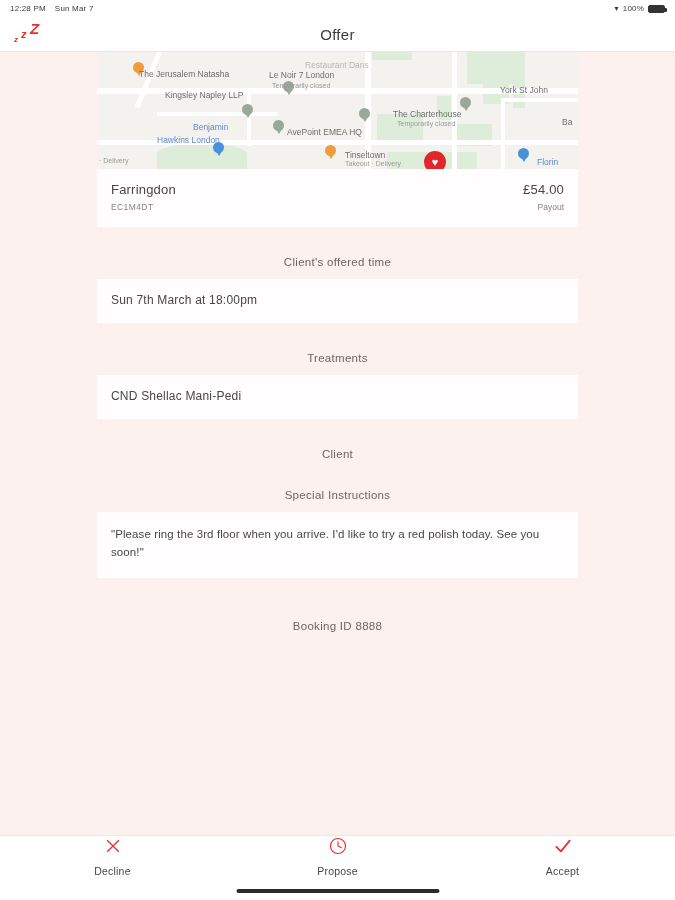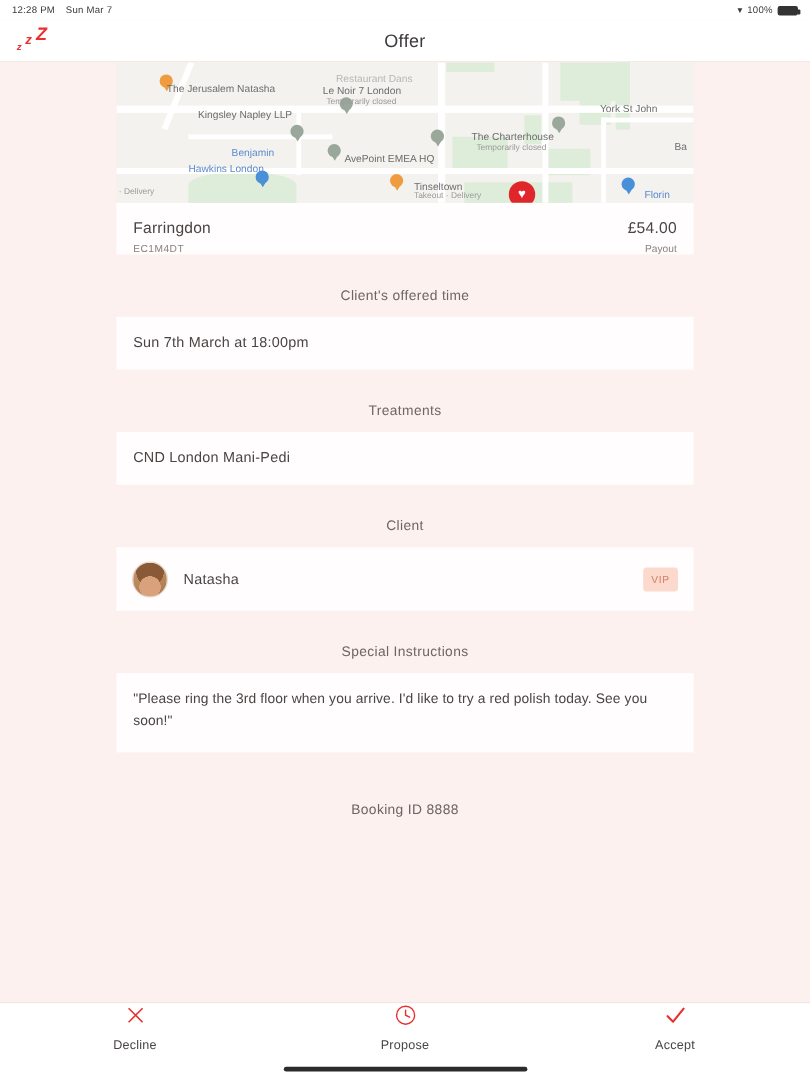--- a/index.html
+++ b/index.html
@@ -86,21 +86,21 @@
   .poi.blue .tip   { border-top-color: #4a90d9; }
   .pin-main { position: absolute; left: 327px; top: 99px; width: 22px; height: 30px; }
   .pin-main .head {
     width: 22px; height: 22px; border-radius: 50%; background: #e0262b;
     display: flex; align-items: center; justify-content: center;
   }
   .pin-main .head span { color: #fff; font-size: 11px; line-height: 1; }
 
   
   .addr-card {
-    padding: 13px 14px 0 14px;
+    padding: 13px 14px 15px 14px;
     display: flex; justify-content: space-between; align-items: flex-end;
   }
   .addr-title { font-size: 13px; color: #4a4545; letter-spacing: .2px; }
   .addr-sub   { font-size: 8.5px; color: #8a8282; margin-top: 5px; letter-spacing: .4px; }
   .pay-amt    { font-size: 13px; color: #4a4545; text-align: right; letter-spacing: .2px; }
   .pay-lbl    { font-size: 8.5px; color: #8a8282; text-align: right; margin-top: 5px; }
 
   
   .sect-head {
     text-align: center; font-size: 11.5px; color: #6d6565;
@@ -236,21 +236,21 @@
           <div class="bub"></div>
           <div class="tip"></div>
         </div>
       <div class="poi" style="left:363px;top:45px;">
           <div class="bub"></div>
           <div class="tip"></div>
         </div>
 
       <div id="map-labels">
           <div class="map-label" style="left: 42px; top: 17px;">The Jerusalem Natasha</div>
-          <div class="map-label" style="opacity: 0.45; left: 167px; top: 8px; padding-left: 16px;">Restaurant Dans</div>
+          <div class="map-label" style="opacity: 0.45; left: 192px; top: 8px; padding-left: 16px;">Restaurant Dans</div>
           <div class="map-label" style="left: 172px; top: 18px;">Le Noir 7 London</div>
           <div class="map-label sub" style="left: 175px; top: 30px;">Temporarily closed</div>
           <div class="map-label" style="left: 68px; top: 38px;">Kingsley Napley LLP</div>
           <div class="map-label" style="left: 296px; top: 57px;">The Charterhouse</div>
           <div class="map-label sub" style="left: 300px; top: 68px;">Temporarily closed</div>
           <div class="map-label" style="left: 403px; top: 33px;">York St John</div>
           <div class="map-label blue" style="left: 96px; top: 70px;">Benjamin</div>
           <div class="map-label blue" style="left: 60px; top: 83px;">Hawkins London</div>
           <div class="map-label" style="left: 190px; top: 75px;">AvePoint EMEA HQ</div>
           <div class="map-label" style="left: 248px; top: 98px;">Tinseltown</div>
@@ -279,29 +279,24 @@
       </div>
     </div>
 
     <div class="sect-head">Client's offered time</div>
     <div class="card simple-card">
       <span>Sun 7th March at 18:00pm</span>
     </div>
 
     <div class="sect-head">Treatments</div>
     <div class="card simple-card">
-      <span>CND London Mani-Pedi</span>
+      <span>CND Shellac Mani-Pedi</span>
     </div>
 
     <div class="sect-head">Client</div>
-    <div class="card client-card">
-      <div class="avatar"></div>
-      <div class="client-name">Natasha</div>
-      <div class="vip-badge">VIP</div>
-    </div>
 
     <div class="sect-head">Special Instructions</div>
     <div class="card instr-card">
       <div class="instr-text">"Please ring the 3rd floor when you arrive. I'd like to try a red polish today. See you soon!"</div>
     </div>
 
     <div class="booking-id">Booking ID 8888</div>
   </div>
 
   <div class="bottombar">

